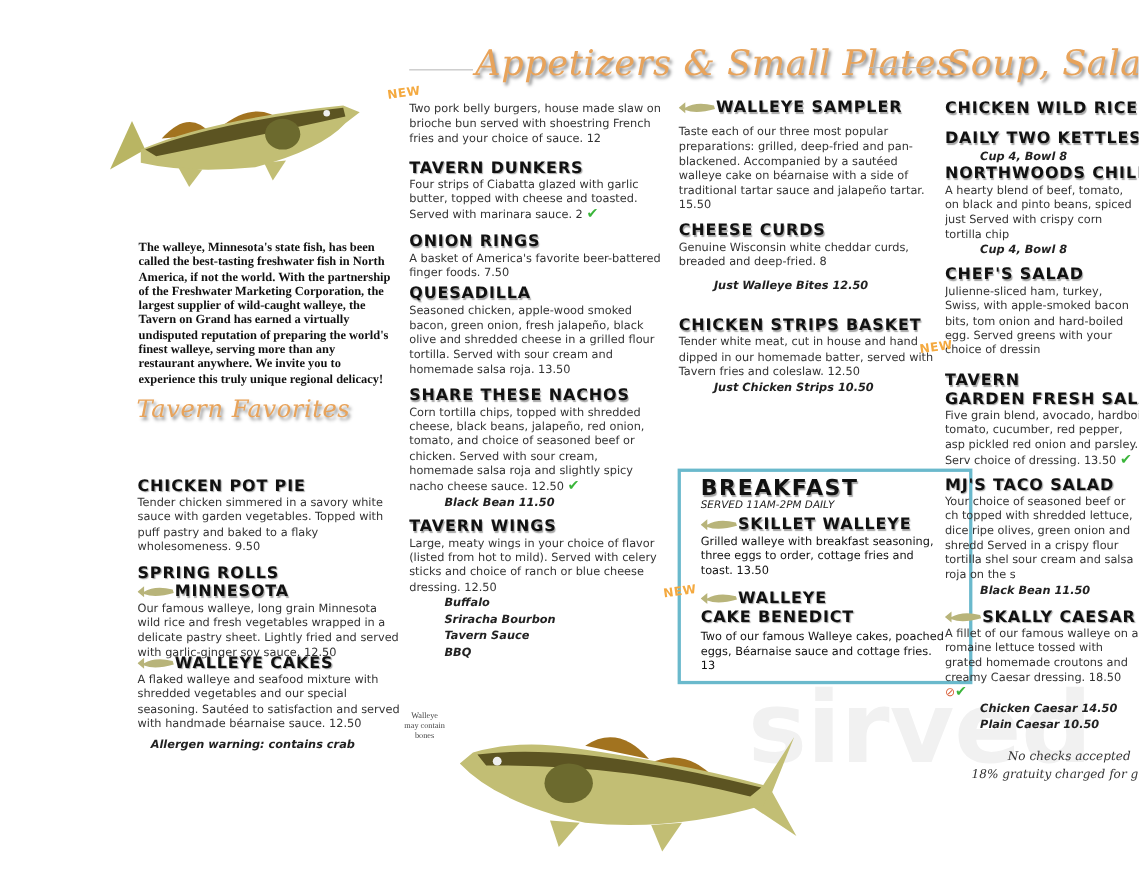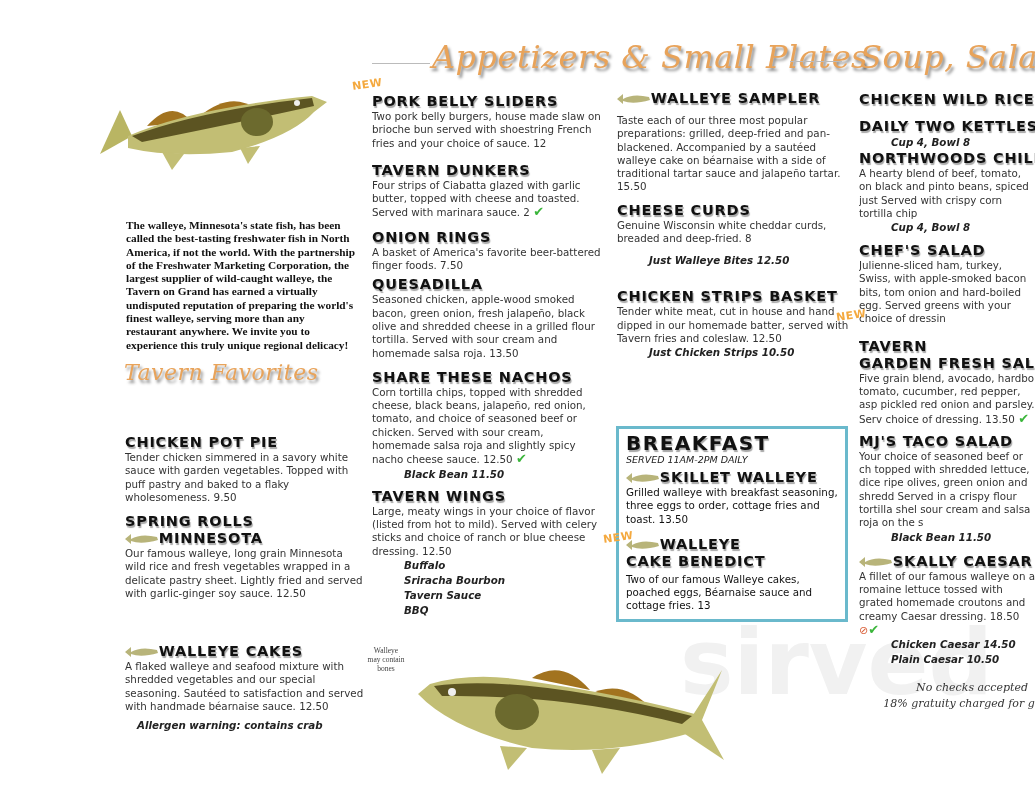--- a/index.html
+++ b/index.html
@@ -46,37 +46,36 @@
 </div>
 
 <div class="abs" style="left:125px;top:513px;width:240px">
   <div class="h">SPRING ROLLS</div>
   <div class="h"><svg class="fishico" viewBox="0 0 34 12">
         <path d="M0,6 L6,1 L6,11 Z M6,6 Q16,0 32,4 L33,7 Q16,12 6,8Z" fill="#b8b47a"></path>
       </svg> <span>MINNESOTA</span></div>
   <div class="d">Our famous walleye, long grain Minnesota wild rice and fresh vegetables wrapped in a delicate pastry sheet. Lightly fried and served with garlic-ginger soy sauce. 12.50</div>
 </div>
 
-<div class="abs" style="left:125px;top:643px;width:240px">
+<div class="abs" style="left:125px;top:595px;width:240px">
   <div class="h"><svg class="fishico" viewBox="0 0 34 12">
         <path d="M0,6 L6,1 L6,11 Z M6,6 Q16,0 32,4 L33,7 Q16,12 6,8Z" fill="#b8b47a"></path>
       </svg> <span>WALLEYE CAKES</span></div>
   <div class="d">A flaked walleye and seafood mixture with shredded vegetables and our special seasoning.  Sautéed to satisfaction and served with handmade béarnaise sauce. 12.50</div>
   <div class="sub" style="margin:5px 0 0 12px">Allergen warning: contains crab</div>
 </div>
 
 <div class="abs rule" style="left:372px;top:63px;width:58px"></div>
 <div class="abs script" style="left:432px;top:38px;font-size:32px;white-space:nowrap">Appetizers &amp; Small Plates</div>
 <div class="abs rule" style="left:790px;top:61px;width:52px"></div>
 
 <div class="abs new" style="left:352px;top:78px">NEW</div>
 
 <div class="abs" style="left:372px;top:93px;width:232px">
   <div>
-    <div class="h">PORK BELLY SLIDERS</div>
     <div class="d">Two pork belly burgers, house made slaw on brioche bun served with shoestring French fries and your choice of sauce. 12</div>
   </div>
   <div style="margin-top:12px">
     <div class="h">TAVERN DUNKERS</div>
     <div class="d"><span>Four strips of Ciabatta glazed with garlic butter, topped with cheese and toasted. Served with marinara sauce. 2</span> <span class="check">✔</span></div>
   </div>
   <div style="margin-top:9px">
     <div class="h">ONION RINGS</div>
     <div class="d">A basket of America's favorite beer-battered finger foods. 7.50</div>
   </div>
@@ -115,21 +114,21 @@
   <div style="margin-top:8px">
     <div class="sub" style="margin-left:32px">Just Walleye Bites 12.50</div>
   </div>
   <div style="margin-top:20px">
     <div class="h">CHICKEN STRIPS BASKET</div>
     <div class="d">Tender white meat, cut in house and hand dipped in our homemade batter, served with Tavern fries and coleslaw. 12.50</div>
     <div class="sub" style="margin-left:32px">Just Chicken Strips  10.50</div>
   </div>
 </div>
 
-<div class="abs box" style="left:616px;top:426px;width:232px;height:196px;padding:3px 7px">
+<div class="abs box" style="left:616px;top:426px;width:268px;height:196px;padding:3px 18px">
   <div class="h" style="font-size:20px;line-height:22px;letter-spacing:1.5px">BREAKFAST</div>
   <div class="sub" style="font-weight:normal;font-size:9.5px;line-height:11px">SERVED 11AM-2PM DAILY</div>
   <div style="margin-top:4px">
     <div class="h"><svg class="fishico" viewBox="0 0 34 12">
           <path d="M0,6 L6,1 L6,11 Z M6,6 Q16,0 32,4 L33,7 Q16,12 6,8Z" fill="#b8b47a"></path>
         </svg> <span>SKILLET WALLEYE</span></div>
     <div class="d" style="color:#111">Grilled walleye with breakfast seasoning, three eggs to order, cottage fries and toast. 13.50</div>
   </div>
   <div style="margin-top:10px">
     <div class="h"><svg class="fishico" viewBox="0 0 34 12">

